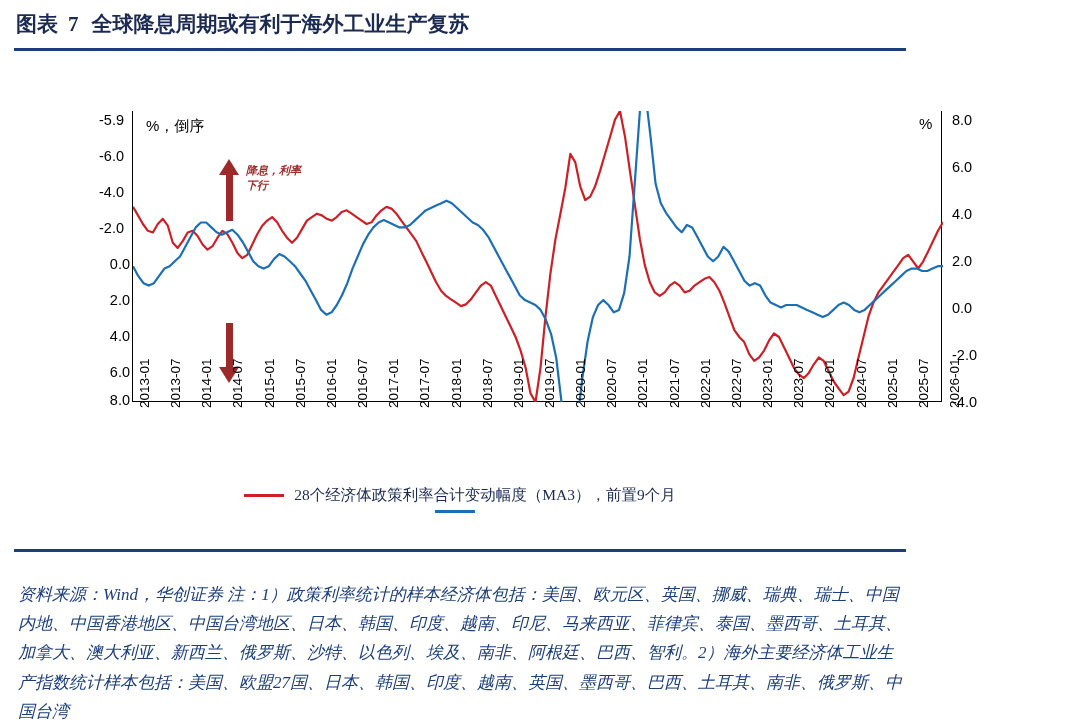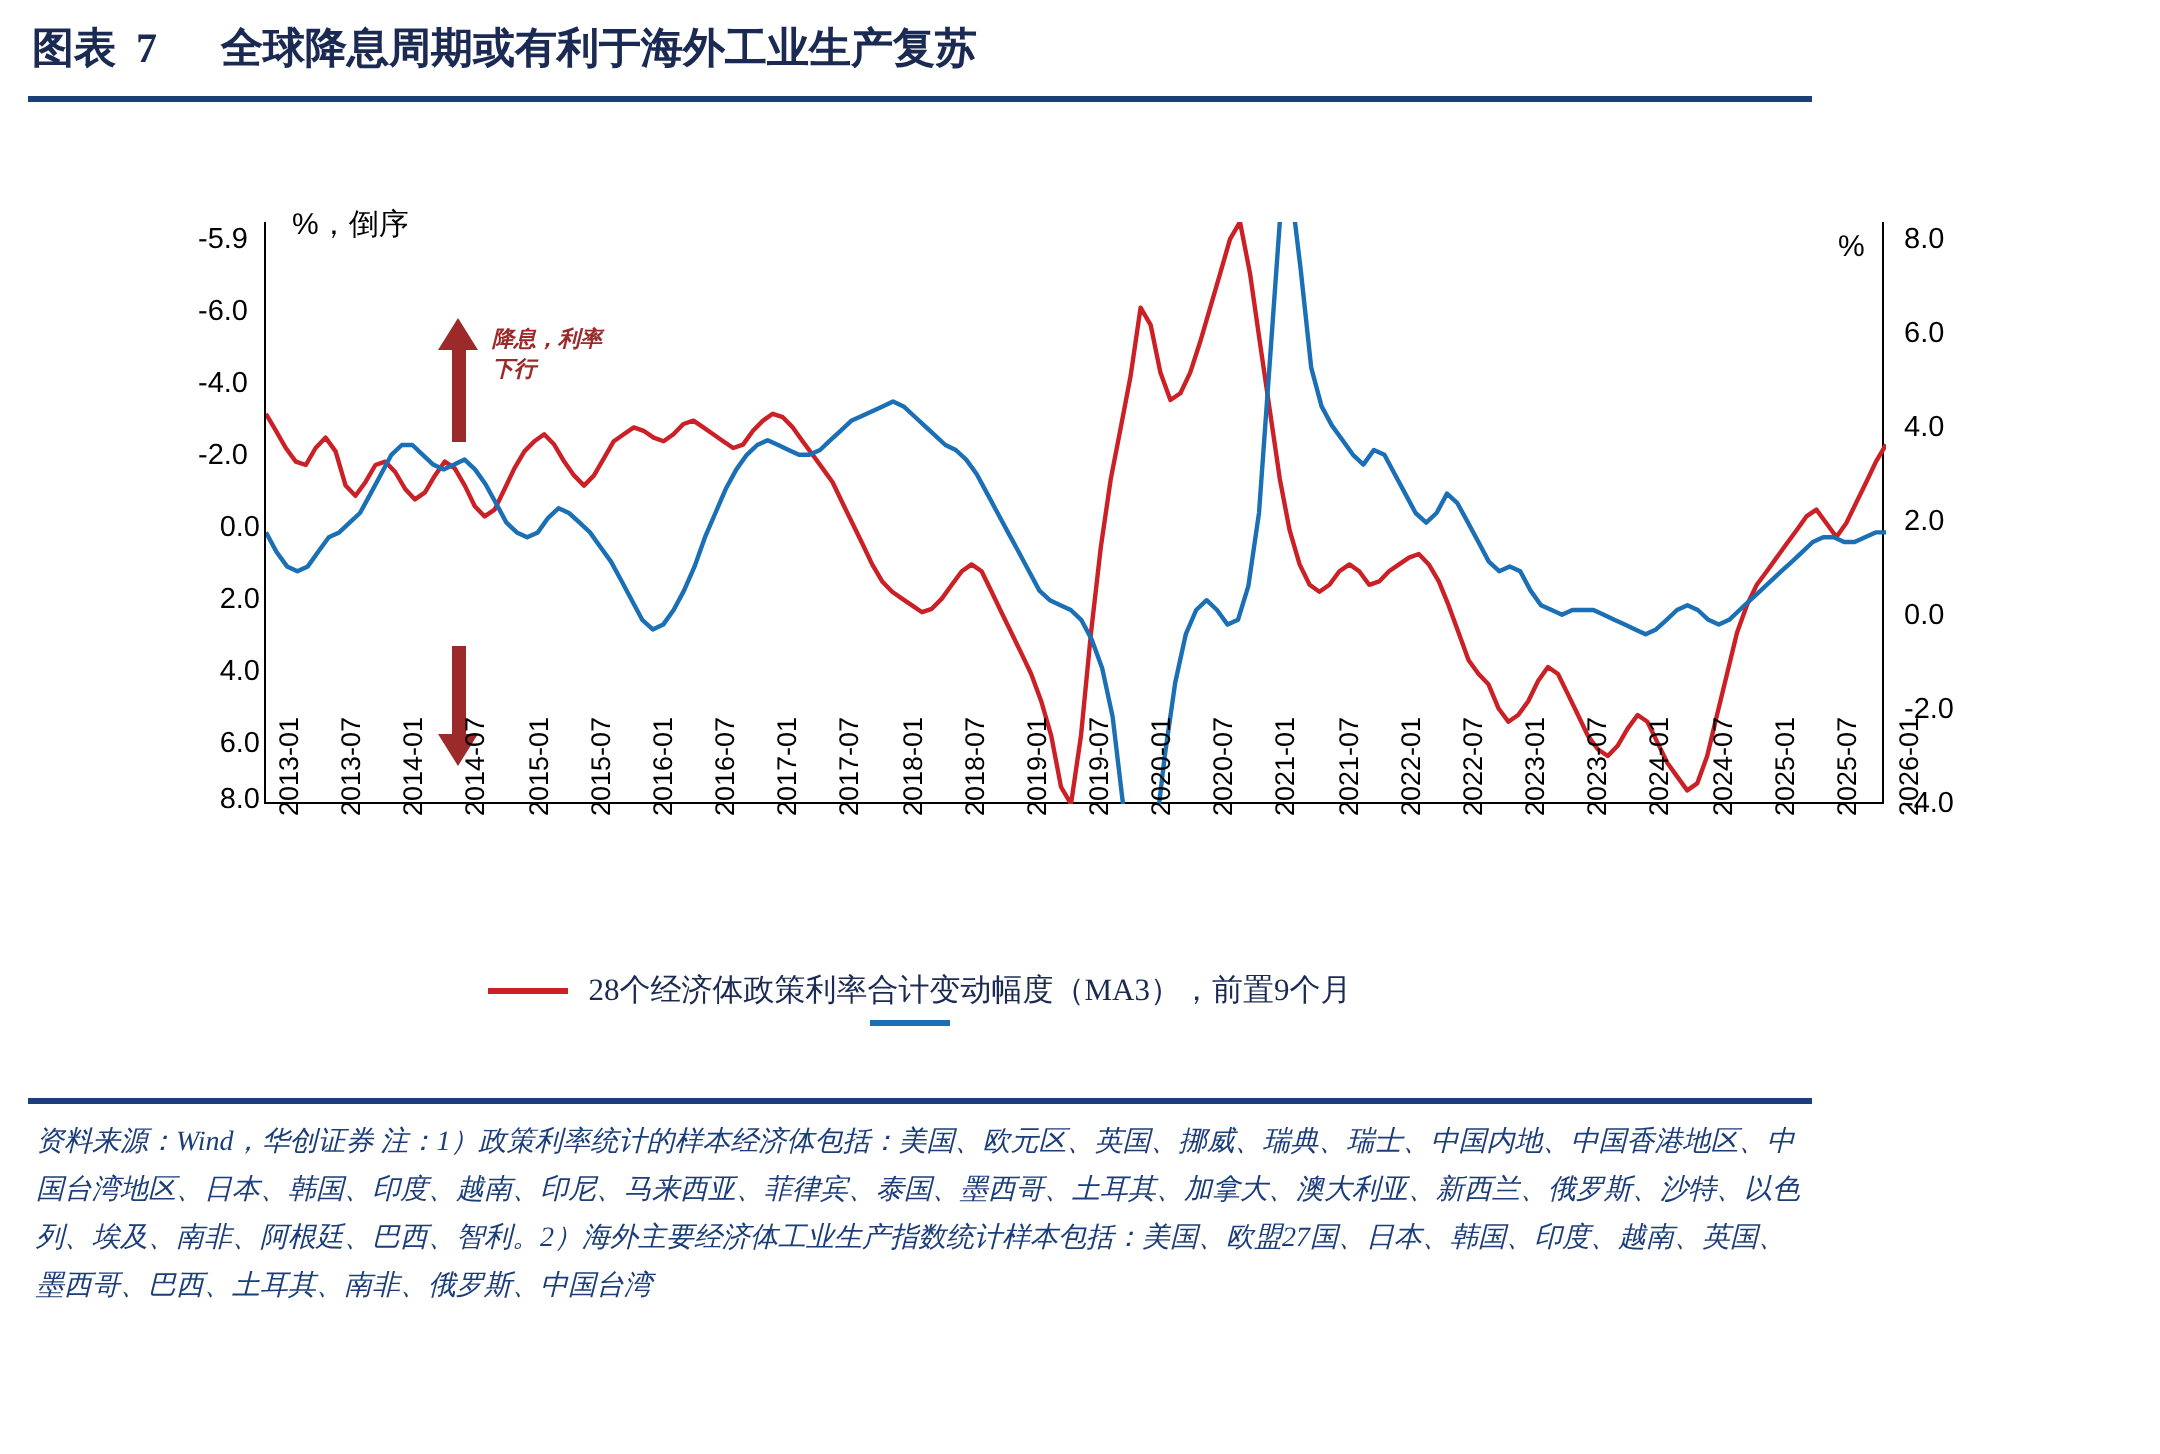--- a/index.html
+++ b/index.html
@@ -33,21 +33,21 @@
     font-weight: bold;
     font-size: 21px;
     color: #1b2a52;
     letter-spacing: 0px;
   }
   .fig-badge .fig-num {
     margin-left: 10px;
     font-size: 21px;
   }
   .fig-title {
-    margin-left: 32px;
+    margin-left: 13px;
     font-weight: bold;
     font-size: 21px;
     color: #1b2a52;
   }
   .rule-top {
     height: 3px;
     background: #1b3e7a;
     margin: 2px 0 0 0;
   }
   .rule-bottom {
@@ -68,21 +68,21 @@
     height: 291px;
     border-left: 1.5px solid #000;
     border-right: 1.5px solid #000;
     border-bottom: 1.5px solid #000;
     box-sizing: border-box;
   }
   .plot svg { display: block; }
   .ax-label-left {
     position: absolute;
     left: 132px;
-    top: 52px;
+    top: 66px;
     font-size: 15px;
     color: #000;
     font-family: "Liberation Sans", sans-serif;
   }
   .ax-label-right {
     position: absolute;
     left: 905px;
     top: 64px;
     font-size: 15px;
     color: #000;
@@ -147,25 +147,26 @@
     margin-right: 10px;
   }
   .legend-label {
     font-size: 15.5px;
     color: #1b2a52;
     font-family: "Liberation Serif", serif;
   }
   
   .footer {
     padding: 8px 4px 0 4px;
-    font-size: 14px;
+    font-size: 17px;
     font-style: italic;
     line-height: 1.72;
     color: #1b3e7a;
     font-family: "Liberation Serif", serif;
+    margin-top: 20px;
   }
 </style>
 </head>
 <body>
 
 <div class="page">
 
   <div class="header">
     <div class="fig-badge">
       <span>图表</span>

